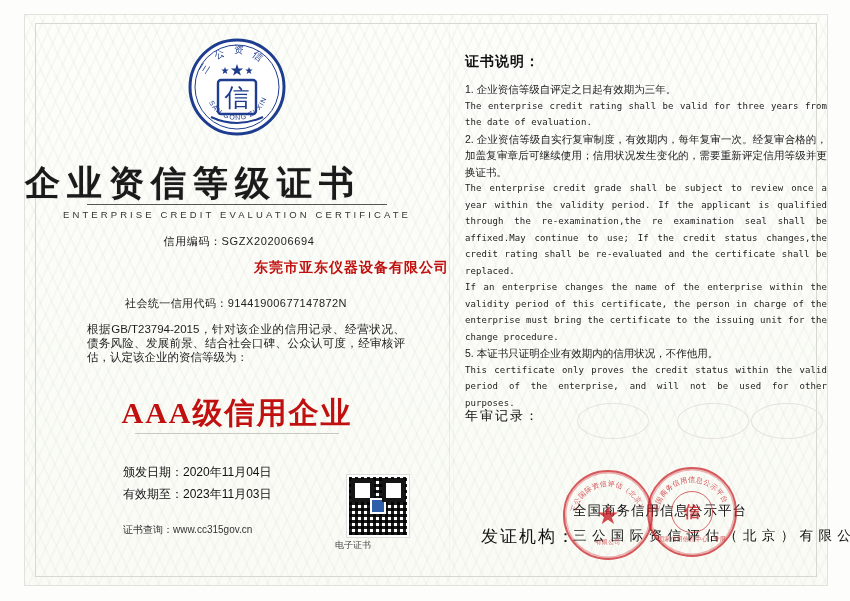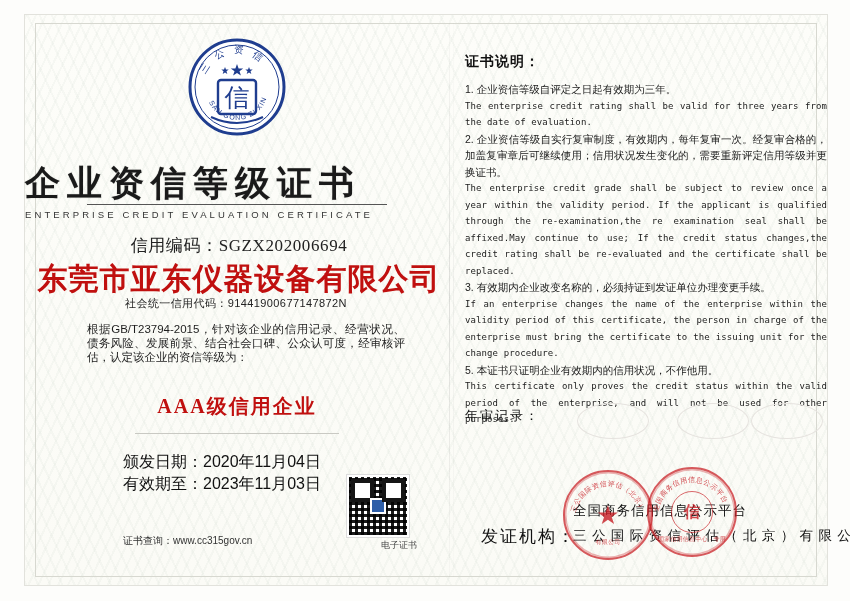--- a/index.html
+++ b/index.html
@@ -51,42 +51,42 @@
     text-align:left;
     font-family:"Liberation Serif", serif;
     font-weight:bold;
     font-size:35px;
     letter-spacing:7px;
     color:#1a1a1a;
     text-shadow:0 0 1px rgba(0,0,0,0.35);
   }
   .title-en{
     position:absolute;left:0;right:0;top:194px;
+    text-align:center;
     font-size:9.5px;
     letter-spacing:3.1px;
     color:#333;
   }
   .title-rule{
     position:absolute;left:62px;right:62px;top:189px;height:0;
     border-top:1px solid #555;
   }
   .credit-code{
     position:absolute;left:4px;right:0;top:219px;
     text-align:center;
-    font-size:17px;
+    font-size:11px;
     color:#222;
     letter-spacing:.6px;
-    font-family:Liberation Serif, serif;
   }
   .company{
     position:absolute;left:4px;right:0;top:244px;
-    text-align:center;
+    text-align:right;
     font-family:"Liberation Serif", serif;
     font-weight:bold;
-    font-size:30px;
+    font-size:14px;
     color:#c0100f;
     letter-spacing:1px;
   }
   .uscc{
     position:absolute;left:0;right:2px;top:281px;
     text-align:center;
     font-size:11px;
     color:#222;
     letter-spacing:.4px;
   }
@@ -95,36 +95,36 @@
     font-size:11.5px;
     line-height:14px;
     color:#1d1d1d;
     text-align:justify;
   }
   .grade{
     position:absolute;left:0;right:0;top:378px;
     text-align:center;
     font-family:"Liberation Serif", serif;
     font-weight:bold;
-    font-size:20px;
+    font-size:30px;
     color:#c0100f;
     letter-spacing:2px;
   }
   .grade-ul{
     position:absolute;left:110px;right:110px;top:418px;height:0;
     border-top:1px solid #c9c9c3;
   }
   .dates{
-    position:absolute;left:98px;top:436px;
-    font-size:16px;line-height:22px;color:#111;
+    position:absolute;left:98px;top:446px;
+    font-size:12px;line-height:22px;color:#111;
   }
   .dates .row{white-space:nowrap;}
   .query{
     position:absolute;left:98px;top:508px;
-    font-size:10px;color:#333;margin-top:11px;
+    font-size:10px;color:#333;
   }
   .qr{
     position:absolute;left:322px;top:460px;
     width:58px;height:58px;
     background:
       repeating-linear-gradient(90deg,#1b1b1b 0 3px,#ffffff 3px 6px),
       repeating-linear-gradient(0deg,#1b1b1b 0 3px,#ffffff 3px 6px);
     background-blend-mode:multiply;
     border:2px solid #fff;
     outline:1px solid #ddd;
@@ -134,21 +134,21 @@
     border:4px solid #151515;background:#fff;
   }
   .qr::before{left:2px;top:2px;}
   .qr::after{right:2px;top:2px;}
   .qr-center{
     position:absolute;left:50%;top:50%;transform:translate(-50%,-50%);
     width:12px;height:12px;background:#2f5fa8;border:2px solid #fff;
   }
   .qr-caption{
     position:absolute;left:310px;top:524px;width:82px;
-    text-align:right;font-size:9px;color:#444;
+    text-align:left;font-size:9px;color:#444;
   }
 
   
   .right{
     position:absolute;left:430px;top:0;width:372px;height:570px;
   }
   .rt-title{
     position:absolute;left:10px;top:38px;
     font-family:Liberation Serif, serif;
     font-weight:bold;font-size:14px;color:#111;letter-spacing:1px;
@@ -287,21 +287,20 @@
     </div>
 
     <div class="right">
       <div class="rt-title">证书说明：</div>
 
       <div class="clauses">
         <p class="cn">1. 企业资信等级自评定之日起有效期为三年。</p>
         <p class="en">The enterprise credit rating shall be valid for three years from the date of evaluation.</p>
         <p class="cn">2. 企业资信等级自实行复审制度，有效期内，每年复审一次。经复审合格的，加盖复审章后可继续使用；信用状况发生变化的，需要重新评定信用等级并更换证书。</p>
         <p class="en">The enterprise credit grade shall be subject to review once a year within the validity period. If the applicant is qualified through the re-examination,the re examination seal shall be affixed.May continue to use; If the credit status changes,the credit rating shall be re-evaluated and the certificate shall be replaced.</p>
-        <p class="cn">3. 有效期内企业改变名称的，必须持证到发证单位办理变更手续。</p>
         <p class="en">If an enterprise changes the name of the enterprise within the validity period of this certificate, the person in charge of the enterprise must bring the certificate to the issuing unit for the change procedure.</p>
         <p class="cn">5. 本证书只证明企业有效期内的信用状况，不作他用。</p>
         <p class="en">This certificate only proves the credit status within the valid period of the enterprise, and will not be used for other purposes.</p>
       </div>
 
       <div class="annual">年审记录：</div>
       <div class="annual-ring" style="left:122px;top:388px;"></div>
       <div class="annual-ring" style="left:222px;top:388px;"></div>
       <div class="annual-ring" style="left:296px;top:388px;"></div>
 

